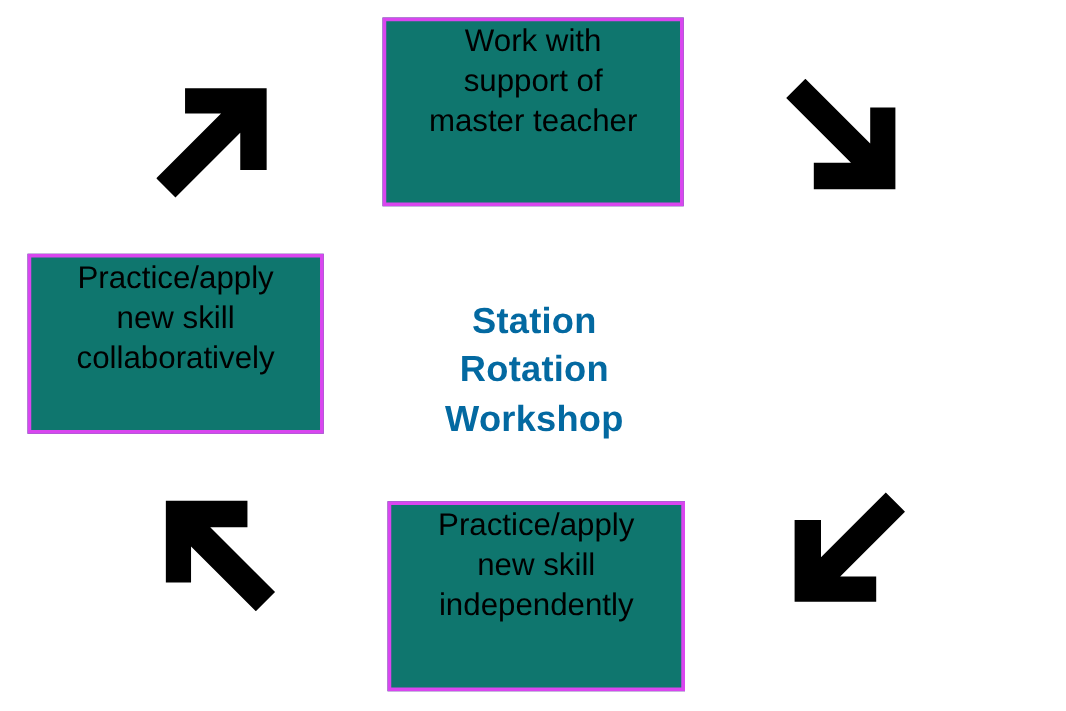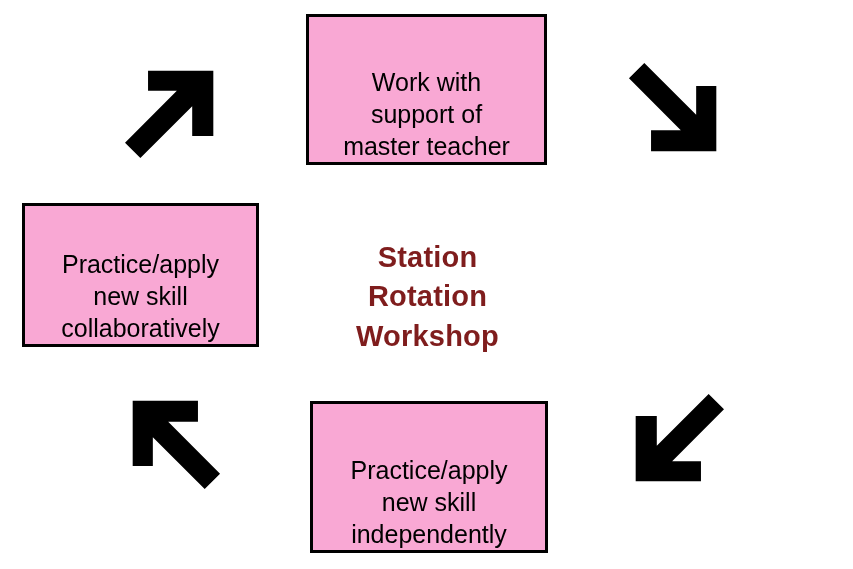--- a/index.html
+++ b/index.html
@@ -16,24 +16,24 @@
     width: 853px;
     height: 569px;
     background: #ffffff;
     overflow: hidden;
   }
 
   
   .node {
     position: absolute;
     box-sizing: border-box;
-    border: 3px solid #000000;
-    background: #f9a8d4;
+    border: 3px solid #d946ef;
+    background: #0f766e;
     display: flex;
-    align-items: flex-end;
+    align-items: flex-start;
     justify-content: center;
     text-align: center;
   }
   .node-label {
     font-family: "Liberation Sans", sans-serif;
     font-size: 25px;
     line-height: 1.28;
     color: #000000;
     white-space: pre-line;
     padding: 0 6px;
@@ -54,21 +54,21 @@
     display: flex;
     align-items: center;
     justify-content: center;
     text-align: center;
   }
   #center-title .title-text {
     font-family: "Liberation Sans", sans-serif;
     font-weight: bold;
     font-size: 29px;
     line-height: 1.36;
-    color: #7f1d1d;
+    color: #0369a1;
     white-space: pre-line;
     letter-spacing: 0.2px;
     margin-top: 44px;
   }
 
   
   .arrow {
     position: absolute;
     width: 96px;
     height: 96px;

